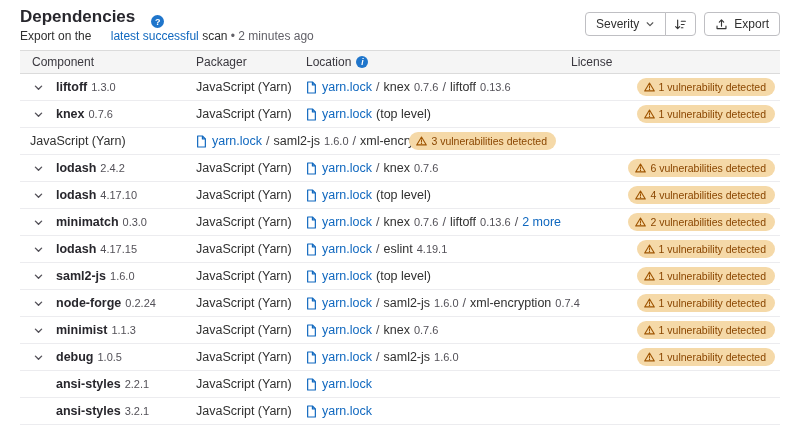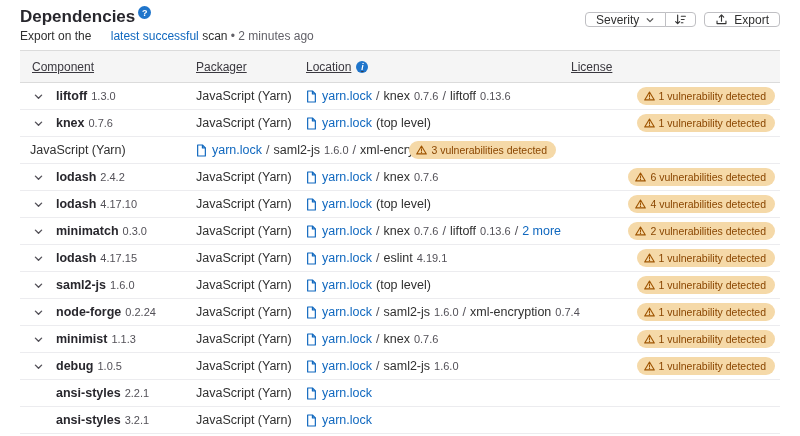--- a/index.html
+++ b/index.html
@@ -6,39 +6,39 @@
   html,body { margin:0; }
   body {
     width:800px; height:436px; overflow:hidden;
     background:#fff; color:#303030;
     font-family:"Liberation Sans","DejaVu Sans",sans-serif;
     padding:6px 20px 0;
   }
   
   .topbar { display:flex; justify-content:space-between; align-items:flex-start; }
   .page-title { font-size:17px; font-weight:700; color:#28272d; margin:0; line-height:22px;
-    display:flex; align-items:flex-start; gap:3px; }
+    display:flex; align-items:flex-end; gap:16px; }
   .help-icon { width:13px; height:13px; border-radius:50%; background:#1f75cb; color:#fff;
     font-size:9px; font-weight:700; display:inline-flex; align-items:center; justify-content:center; }
   .subtitle { font-size:12px; line-height:16px; color:#303030; }
   .subtitle a { color:#1068bf; text-decoration:none; cursor:pointer;padding-left:16px; }
   .subtitle .meta { color:#626168; }
   .actions { display:flex; gap:8px; margin-top:6px; }
   .btn { background:#fff; border:1px solid #bfbfc3; border-radius:4px; font-size:12px; color:#303030;
-    height:15px; padding:0 10px; display:inline-flex; align-items:center; gap:6px; cursor:pointer;
+    height:24px; padding:0 10px; display:inline-flex; align-items:center; gap:6px; cursor:pointer;
     font-family:inherit; }
   .btn svg { display:block; }
   .btn-group { display:inline-flex; }
   .btn-group .btn:first-child { border-radius:4px 0 0 4px; }
   .btn-group .btn:last-child { border-radius:0 4px 4px 0; margin-left:-1px; padding:0 8px; }
   
   .table { margin-top:6px; }
   .thead, .tr { display:grid; grid-template-columns:166px 110px 265px 1fr; align-items:center; }
   .thead { background:#f5f5f5; border-top:1px solid #dbdbdb; border-bottom:1px solid #dbdbdb;
-    font-size:12px; color:#3a383f; height:33px;text-decoration:underline; }
+    font-size:12px; color:#3a383f; height:24px; }
   .th { padding:0 10px; display:flex; align-items:center; gap:5px; }
   .th:first-child { padding-left:12px; }
   .info-icon { width:12px; height:12px; border-radius:50%; background:#1f75cb; color:#fff;
     font-size:8.5px; font-style:italic; font-weight:700; display:inline-flex; align-items:center; justify-content:center; }
   .tr { min-height:27px; border-bottom:1px solid #ececef; font-size:12.5px; }
   .td { display:flex; align-items:center; padding:3px 10px 3px 0; white-space:nowrap; }
   .td.comp { padding-left:13px; }
   .chev { width:11px; height:11px; margin-right:12px; padding:0; border:none; background:none;
     display:inline-flex; align-items:center; cursor:pointer; flex:none; }
   .chev.spacer { cursor:default; }

